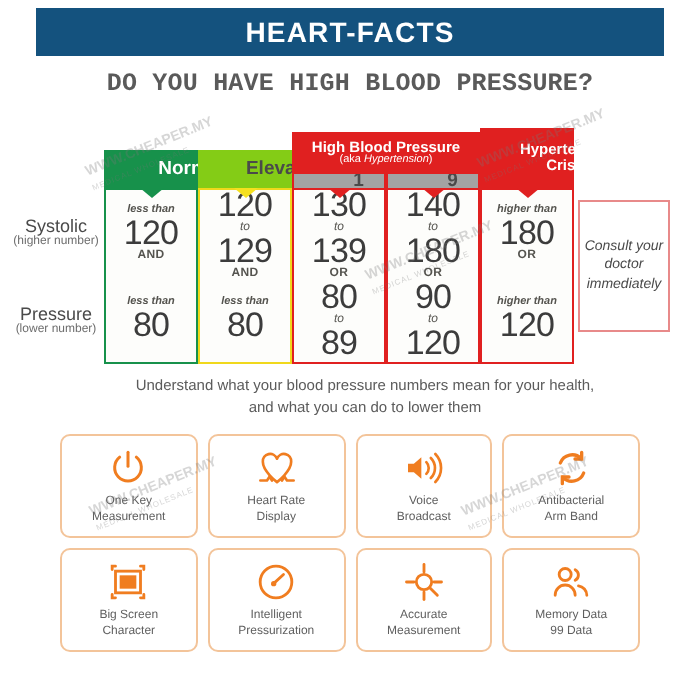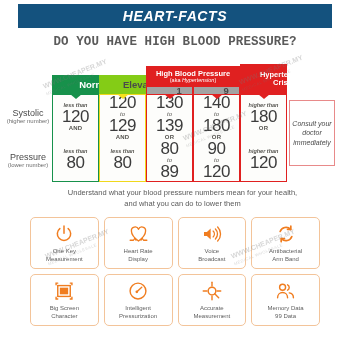--- a/index.html
+++ b/index.html
@@ -19,21 +19,20 @@
     display: flex;
     align-items: center;
     justify-content: center;
     margin: 4px 18px 0 18px;
   }
   .header-bar .title {
     color: #ffffff;
     font-size: 14px;
     font-weight: bold;
     letter-spacing: .6px;
-    font-style: italic;
   }
   .subtitle {
     text-align: center;
     font-size: 12.5px;
     font-weight: bold;
     color: #5a5a5a;
     letter-spacing: .1px;
     margin-top: 7px;
     font-family: Liberation Mono, monospace;
   }

